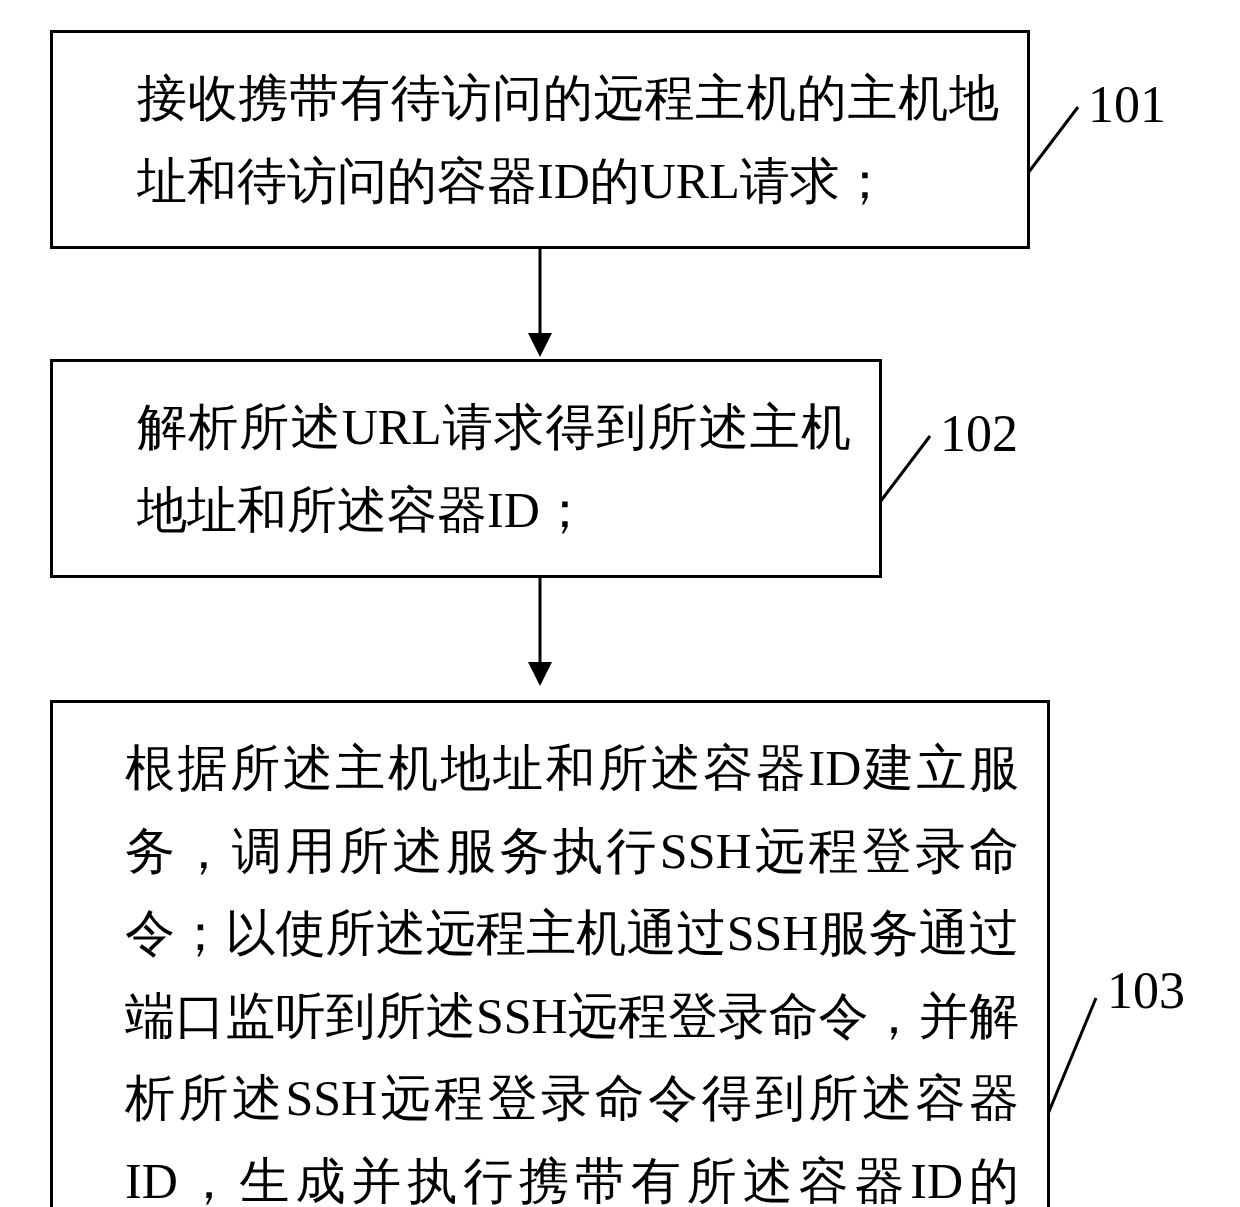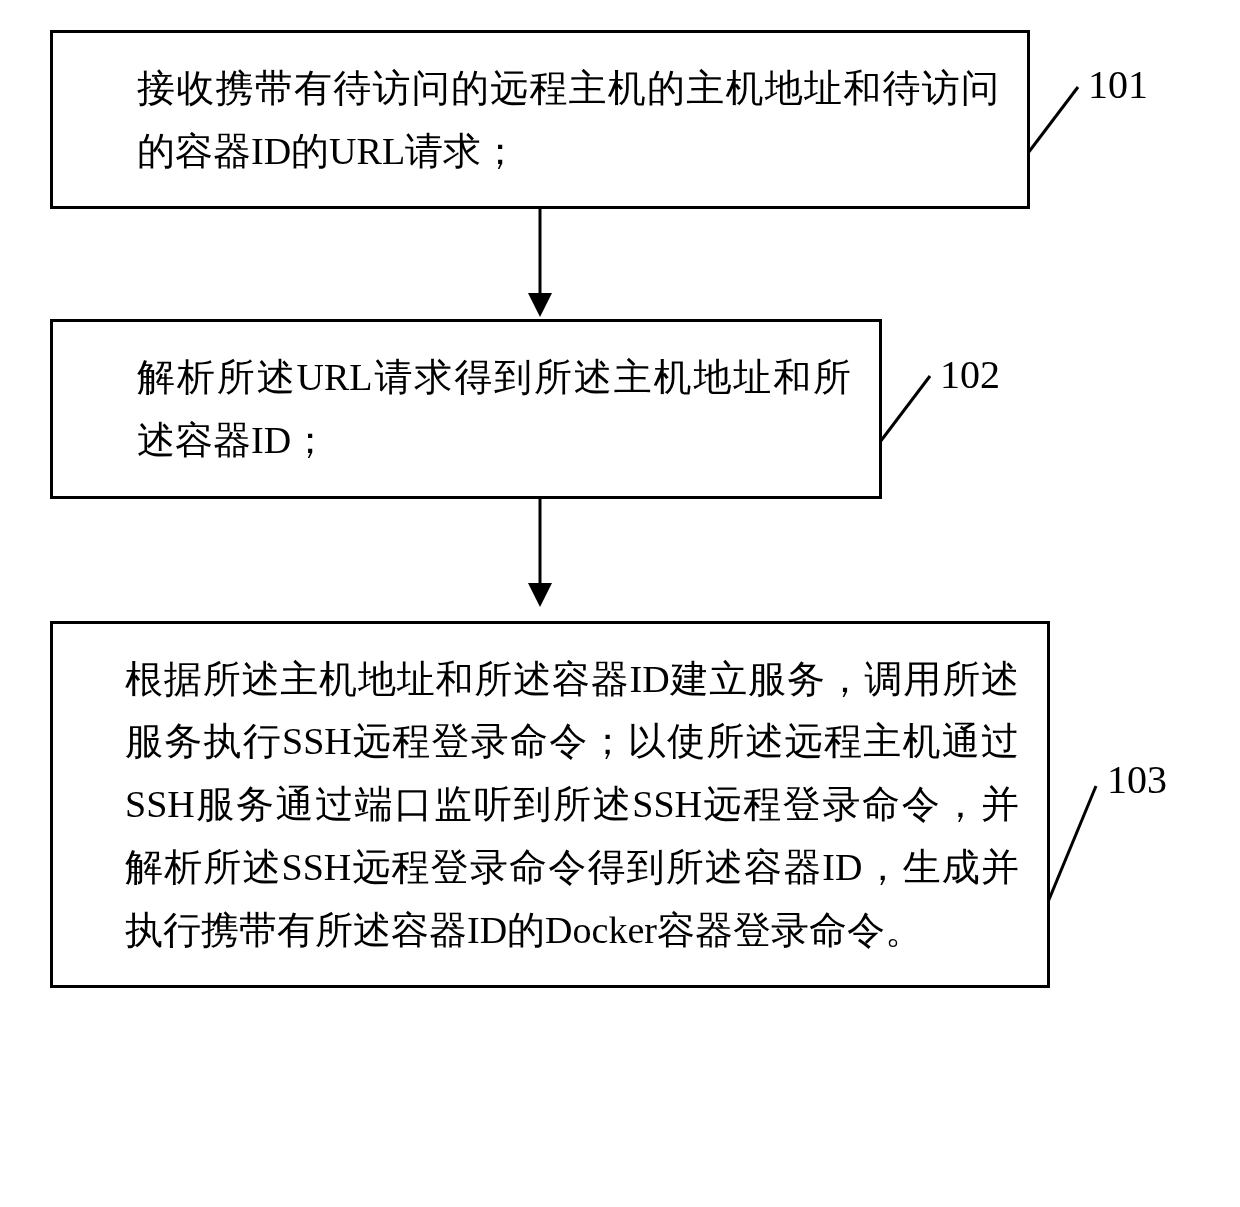--- a/index.html
+++ b/index.html
@@ -16,29 +16,29 @@
     top: 30px;
     width: 1140px;
   }
   .step-row {
     display: flex;
     align-items: center;
   }
   .step-box {
     border: 3px solid #000;
     padding: 24px 28px 24px 84px;
-    font-size: 38px;
+    font-size: 50px;
     line-height: 1.65;
     color: #000;
     background: #fff;
     text-align: justify;
     text-justify: inter-ideograph;
   }
   .step-label {
-    font-size: 40px;
+    font-size: 52px;
     color: #000;
     padding-left: 38px;
     white-space: nowrap;
   }
   .label-connector {
     position: relative;
     margin-left: -2px;
   }
   .label-connector svg {
     display: block;

